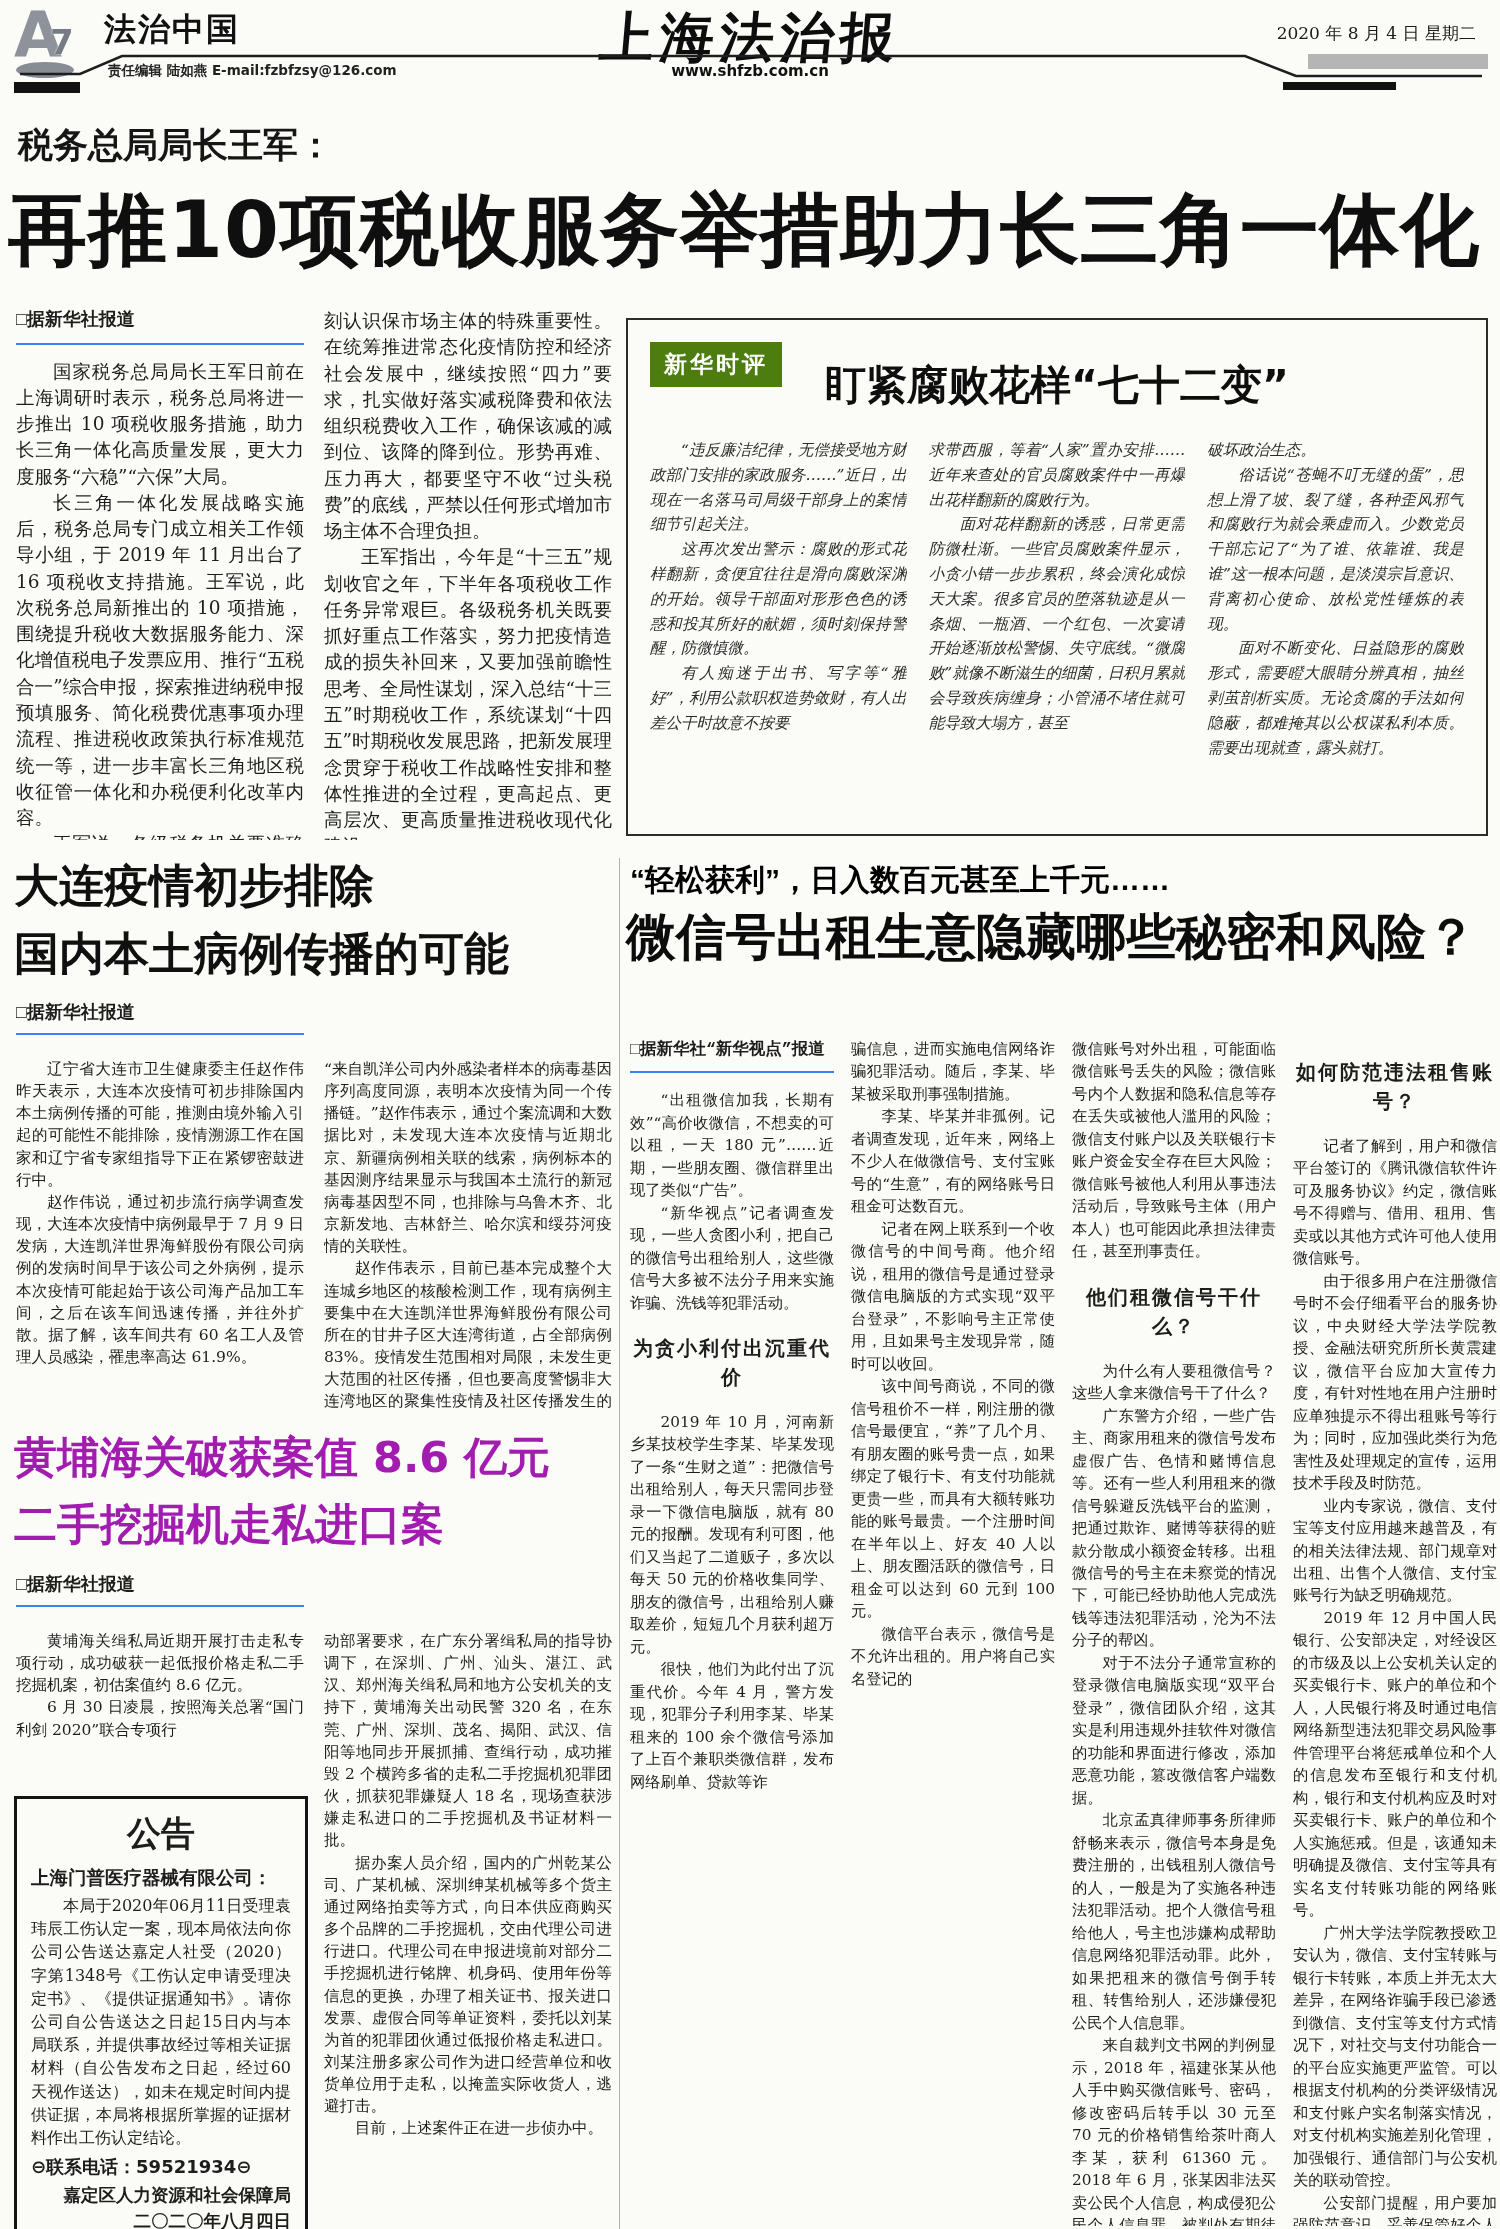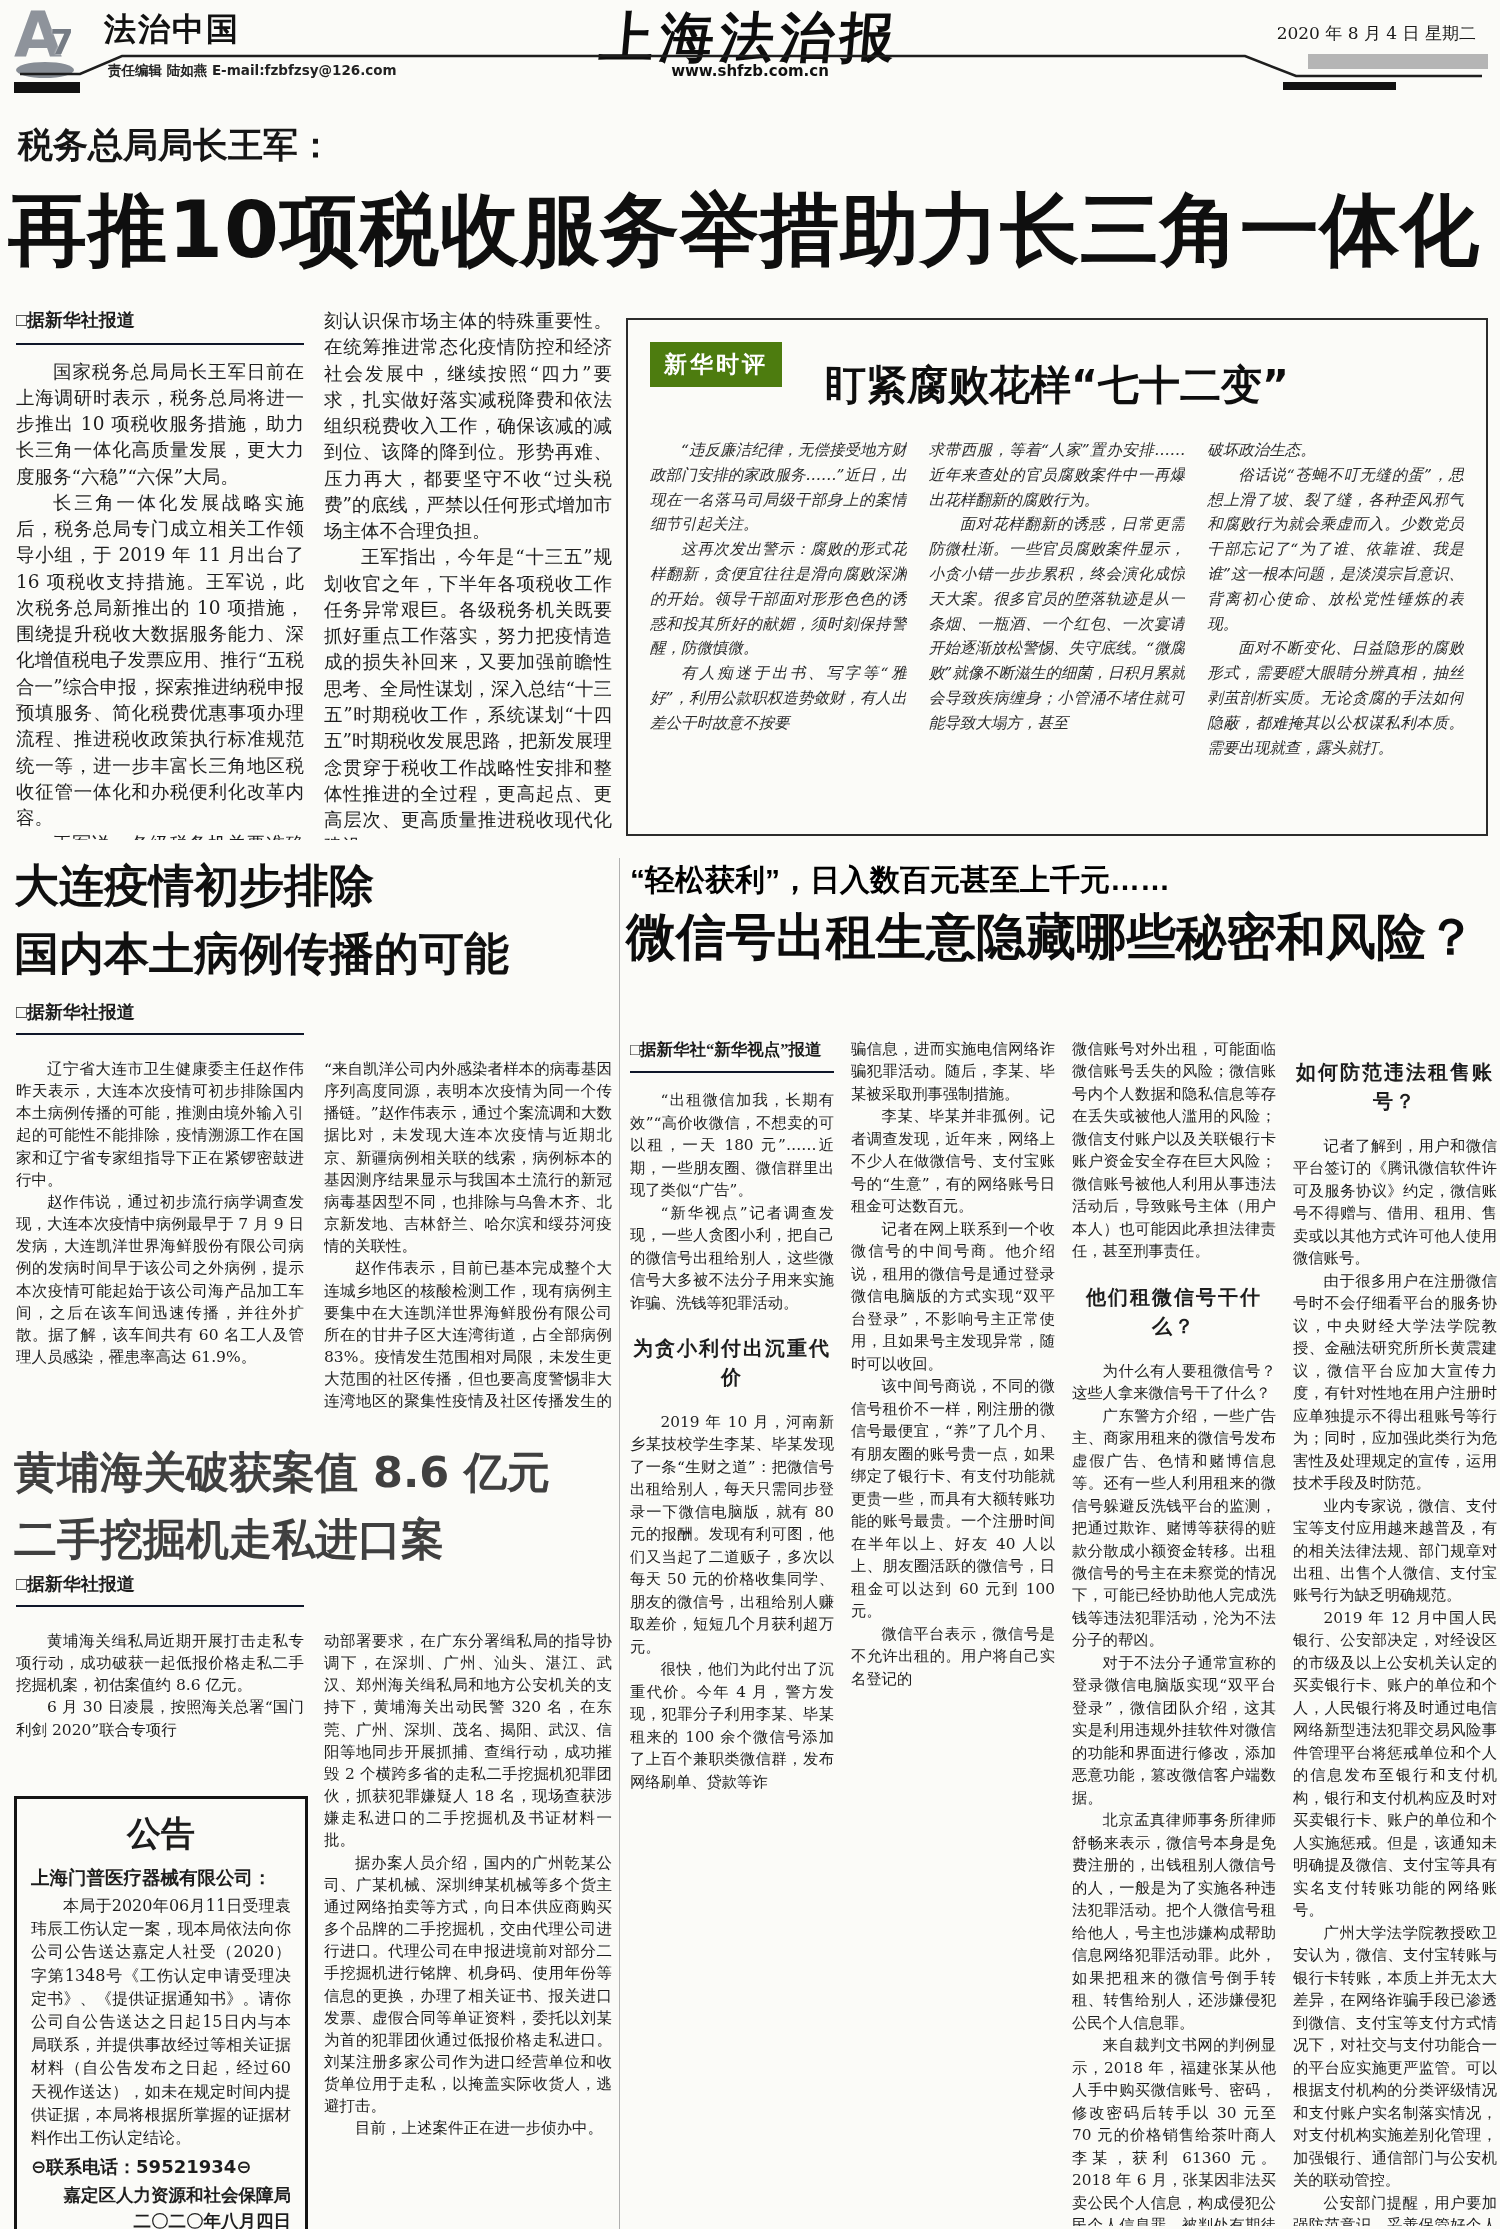--- a/index.html
+++ b/index.html
@@ -18,21 +18,21 @@
   .website{position:absolute;left:0;right:0;top:62px;text-align:center;font-family:"DejaVu Sans",sans-serif;font-weight:bold;font-size:15px;color:#111;}
   .hdr-date{position:absolute;right:24px;top:22px;font-size:17px;color:#1a1a1a;}
   .hdr-graybar{position:absolute;right:12px;top:54px;width:180px;height:15px;background:#b5b5b5;}
   .hdr-rule{position:absolute;left:0;top:46px;}
   .bar-left{position:absolute;left:14px;top:82px;width:66px;height:11px;background:#121212;}
   .bar-right{position:absolute;left:1283px;top:82px;width:113px;height:8px;background:#121212;}
 
   
   .para{margin:0;text-indent:2em;text-align:justify;}
   .para.cont{text-indent:0;}
-  .byline{font-family:Liberation Serif, serif;font-weight:bold;font-size:18px;padding-bottom:9px;border-bottom:2px solid #0f172a;margin-bottom:14px;}
+  .byline{font-family:Liberation Mono, monospace;font-weight:bold;font-size:18px;padding-bottom:9px;border-bottom:2px solid #3b82f6;margin-bottom:14px;}
   .col{overflow:hidden;}
   .col-subhead{font-family:"DejaVu Sans",sans-serif;font-weight:bold;font-size:21px;text-align:center;letter-spacing:2px;margin:20px 0 18px 0;text-indent:0;}
 
   
   .kicker{position:absolute;left:18px;top:122px;font-family:"DejaVu Sans",sans-serif;font-weight:bold;font-size:35px;color:#161616;}
   .main-headline{position:absolute;left:8px;top:178px;width:1492px;font-family:"DejaVu Sans",sans-serif;font-weight:bold;font-size:79px;letter-spacing:1px;white-space:nowrap;color:#0f0f0f;}
   .tax-cols{position:absolute;left:16px;top:308px;width:596px;height:532px;display:flex;gap:20px;}
   .tax-col{width:288px;font-size:18.5px;line-height:1.42;}
 
   
@@ -43,21 +43,21 @@
   .comm-cols{display:flex;gap:22px;margin-top:16px;height:370px;}
   .comm-col{width:258px;font-size:15.5px;line-height:1.6;font-style:italic;color:#2a2a2a;}
 
   
   .vsep{position:absolute;left:619px;top:858px;width:1px;height:1371px;background:#b0b0b0;}
   .dalian-headline{position:absolute;left:14px;top:852px;font-family:"DejaVu Sans",sans-serif;font-weight:bold;font-size:45px;line-height:1.5;color:#101010;}
   .dalian-byline{position:absolute;left:16px;top:1000px;width:288px;}
   .dalian-cols{position:absolute;left:16px;top:1058px;width:596px;height:352px;display:flex;gap:20px;}
   .dalian-col{width:288px;font-size:15.5px;line-height:1.43;}
 
-  .customs-headline{position:absolute;left:14px;top:1424px;font-family:"DejaVu Sans",sans-serif;font-weight:bold;font-size:43px;line-height:1.55;color:#404040;margin-top:15px;}
+  .customs-headline{position:absolute;left:14px;top:1424px;font-family:"DejaVu Sans",sans-serif;font-weight:bold;font-size:43px;line-height:1.55;color:#a21caf;}
   .customs-col1{position:absolute;left:16px;top:1630px;width:288px;height:152px;font-size:15.5px;line-height:1.43;}
   .customs-col2{position:absolute;left:324px;top:1630px;width:288px;height:596px;font-size:15.5px;line-height:1.43;}
 
   
   .notice-box{position:absolute;left:14px;top:1796px;width:294px;height:528px;border:3px solid #141414;box-sizing:border-box;padding:10px 14px;overflow:hidden;}
   .notice-title{text-align:center;font-family:"DejaVu Sans",sans-serif;font-weight:bold;font-size:34px;margin:2px 0 8px 0;}
   .notice-addressee{font-family:"DejaVu Sans",sans-serif;font-weight:bold;font-size:18.5px;margin-bottom:4px;}
   .notice-body{font-size:16px;line-height:1.45;}
   .notice-phone{font-family:"DejaVu Sans",sans-serif;font-weight:bold;font-size:18px;margin-top:6px;}
   .notice-signer{font-family:"DejaVu Sans",sans-serif;font-weight:bold;font-size:17.5px;text-align:right;margin-top:4px;}

